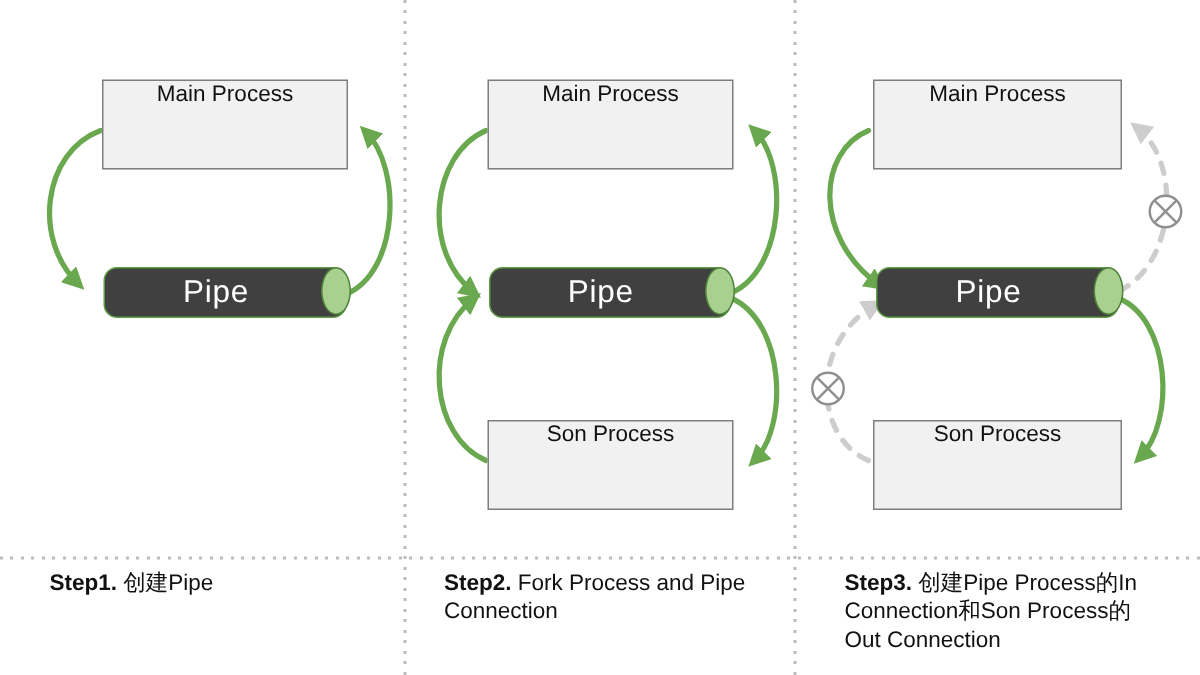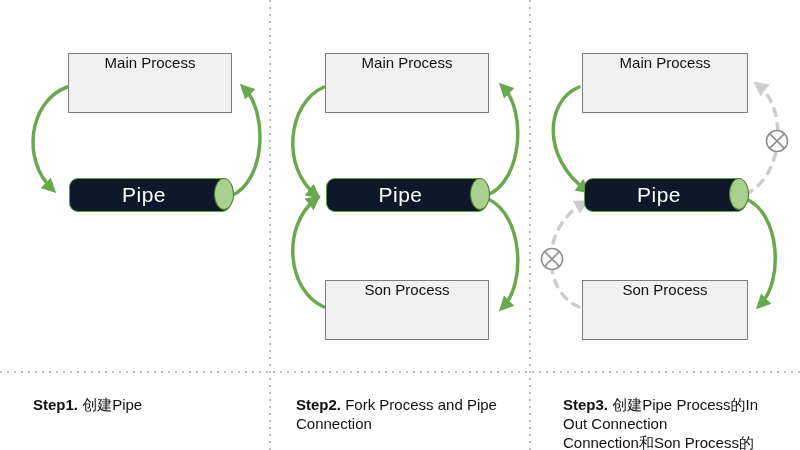--- a/index.html
+++ b/index.html
@@ -16,35 +16,35 @@
     background-image:repeating-linear-gradient(to right,#bdbdbd 0 1.8px,transparent 1.8px 7px);
   }
   .panel{position:absolute;top:0;height:372px;}
   .arrows{position:absolute;left:0;top:0;}
   .pbox{
     position:absolute;background:#f1f1f1;border:1.5px solid #7e7e7e;
     display:flex;align-items:flex-start;justify-content:center;
     font-size:15px;color:#111;box-sizing:border-box;
   }
   .pipe{
-    position:absolute;background:#0f172a;border:1px solid #5f9a45;
+    position:absolute;background:#404040;border:1px solid #5f9a45;
     border-radius:9px;box-sizing:border-box;
   }
   .pipe-cap{
     position:absolute;right:-4px;top:-1px;width:20px;height:32px;
     background:#a9d08e;border:1.5px solid #4c8139;border-radius:50%;box-sizing:border-box;
   }
   .pipe-label{
     position:absolute;left:0;right:12px;top:0;bottom:0;
     display:flex;align-items:center;justify-content:center;
     color:#ffffff;font-size:21px;letter-spacing:0.5px;
   }
   .caption{
     position:absolute;top:379px;width:232px;
-    font-size:15px;line-height:19px;color:#111;margin-top:16px;
+    font-size:15px;line-height:19px;color:#111;
   }
   .caption b{font-weight:bold;}
   .arrow-green{stroke:#6aa84f;stroke-width:3.5;fill:none;stroke-linecap:round;}
   .arrow-gray{stroke:#cdcdcd;stroke-width:3.5;fill:none;stroke-linecap:round;stroke-dasharray:7 8;}
   .cx-circle{fill:#ffffff;stroke:#8f8f8f;stroke-width:1.6;}
   .cx-line{stroke:#8f8f8f;stroke-width:1.6;}
 </style>
 </head>
 <body>
 
@@ -138,17 +138,17 @@
     <div><b>Step1.</b> <span>创建Pipe</span></div>
   </div>
 
   <div class="caption" style="left:296px;">
     <div><b>Step2.</b> <span>Fork Process and Pipe</span></div>
     <div>Connection</div>
   </div>
 
   <div class="caption" style="left:563px;">
     <div><b>Step3.</b> <span>创建Pipe Process的In</span></div>
+    <div>Connection和Son Process的</div>
     <div>Out Connection</div>
-    <div>Connection和Son Process的</div>
   </div>
 
 </div>
 
 </body></html>

